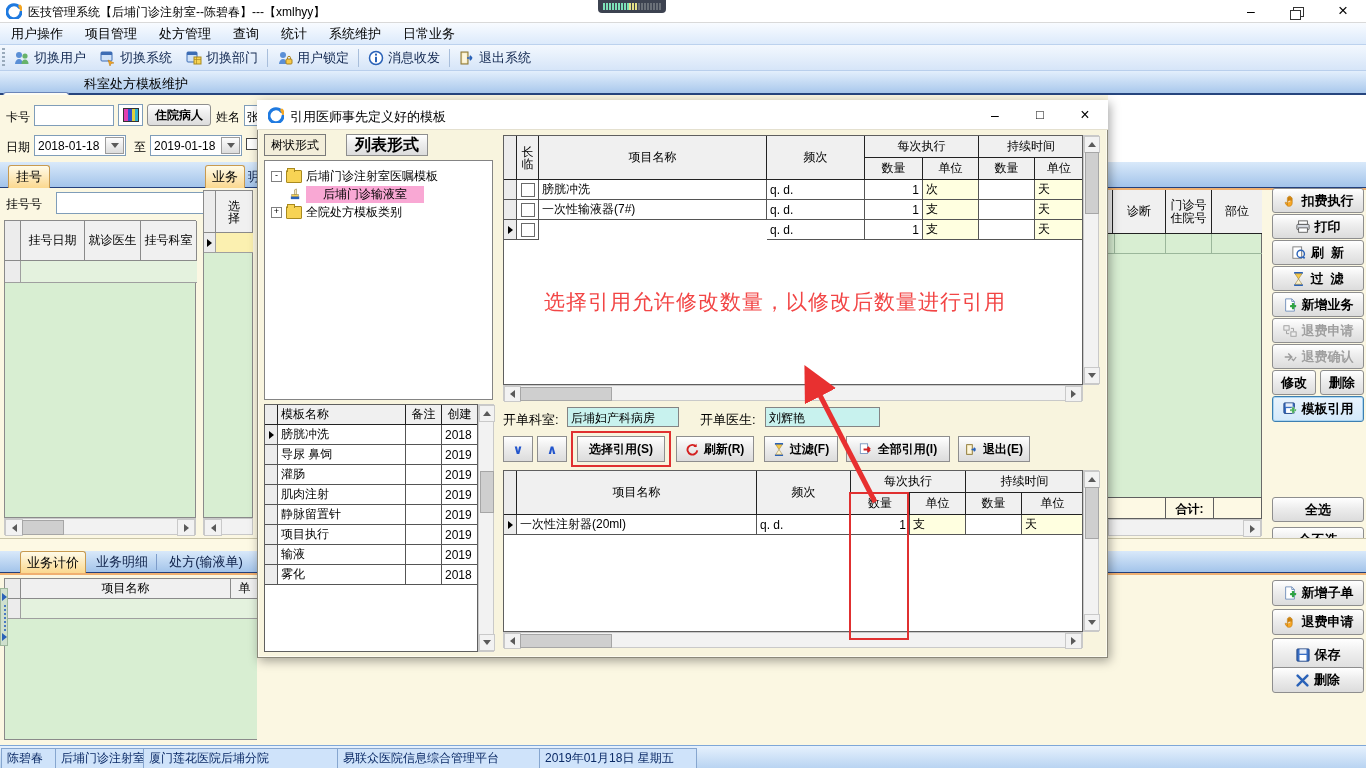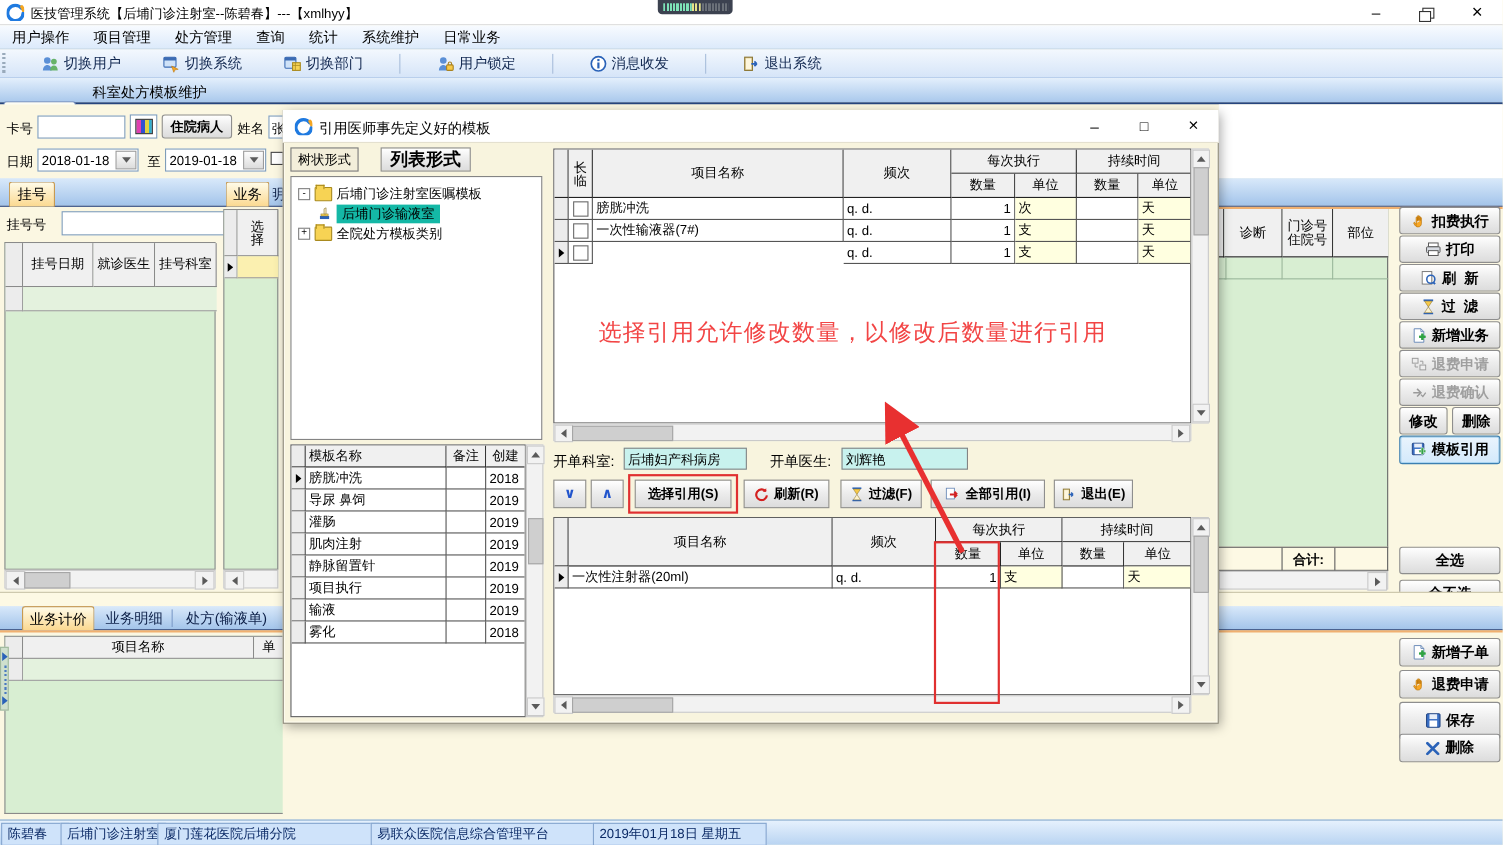--- a/index.html
+++ b/index.html
@@ -5,21 +5,21 @@
   html,body{margin:0;padding:0;width:1366px;height:768px;overflow:hidden;
     font-family:"Liberation Sans","DejaVu Sans",sans-serif;font-size:12px;color:#000;background:#faf6e1;}
   .abs{position:absolute;box-sizing:border-box;}
   .nw{white-space:nowrap;overflow:hidden;}
   .flexc{display:flex;align-items:center;}
   .ctr{display:flex;align-items:center;justify-content:center;}
   
   .titlebar{left:0;top:0;width:1366px;height:23px;background:#ffffff;border-bottom:1px solid #d9d9d9;}
   .menubar{left:0;top:23px;width:1366px;height:22px;background:linear-gradient(#f8fbff,#dceafb);border-bottom:1px solid #bcd2ee;}
   .menu-item{padding:0 11px;height:22px;display:flex;align-items:center;font-size:13px;}
-  .toolbar{left:0;top:45px;width:1366px;height:26px;background:linear-gradient(#f3f8fe,#d6e5f8);border-bottom:1px solid #b9cfec;gap:24px;}
+  .toolbar{left:0;top:45px;width:1366px;height:26px;background:linear-gradient(#f3f8fe,#d6e5f8);border-bottom:1px solid #b9cfec;}
   .tool-item{display:flex;align-items:center;gap:4px;padding:0 7px;height:24px;font-size:13px;color:#10264f;}
   .tool-sep{width:1px;height:18px;background:#a8bedb;margin:0 2px;}
   .tabstrip{left:0;top:71px;width:1366px;height:24px;background:linear-gradient(#e3effc,#a9c8ec);border-bottom:2px solid #26457e;}
   .maintab-active{left:3px;top:73px;width:66px;height:22px;background:#fdfdf4;border:1px solid #6b86b9;border-bottom:none;border-radius:3px 3px 0 0;font-size:13px;margin-top:19px;}
   .maintab{left:72px;top:73px;width:128px;height:22px;font-size:13px;}
   
   .sunken{border:1px solid #7f9db9;background:#fff;}
   .btn3d{background:linear-gradient(#ffffff,#ededed 45%,#dcdcdc);border:1px solid #8e8e8e;border-radius:3px;
     display:flex;align-items:center;justify-content:center;gap:5px;font-size:13px;color:#000;font-weight:bold;}
   .btn3d.dis{color:#9f9f9f;}
@@ -397,21 +397,21 @@
     <span class="expander">-</span>
     <span class="folder"></span>
     <span class="nw">后埔门诊注射室医嘱模板</span>
   </div>
   <div class="treerow" style="padding-left:24px">
     <svg width="13" height="13" viewBox="0 0 14 14">
         <rect x="2" y="9" width="9" height="3" fill="#2a62b8"></rect>
         <rect x="3" y="7" width="7" height="2" fill="#f7d354" stroke="#8a7430" stroke-width=".5"></rect>
         <path d="M6 7V2l2-1v6z" fill="#fdf2cc" stroke="#8a7430" stroke-width=".6"></path>
       </svg>
-    <span class="nw" style="background:#14b8a6;padding:0 5px">后埔门诊输液室</span>
+    <span class="nw" style="background:#f9a8d4;padding:0 17px">后埔门诊输液室</span>
   </div>
   <div class="treerow">
     <span class="expander">+</span>
     <span class="folder"></span>
     <span class="nw">全院处方模板类别</span>
   </div>
 </div>
 
 <div class="abs gridbox" style="left:264px;top:404px;width:214px;height:248px">
   <div class="hc marker" style="left:0;top:0;width:13px;height:20px"></div>

